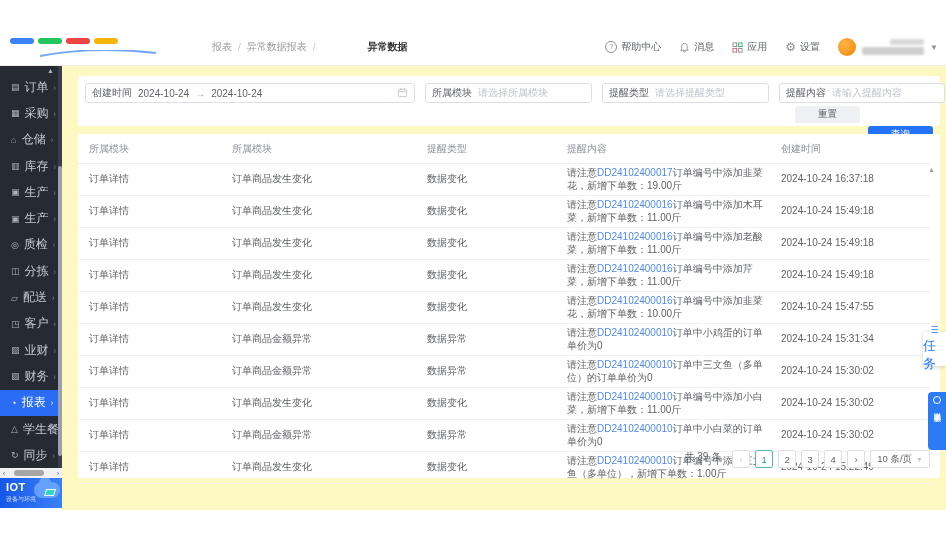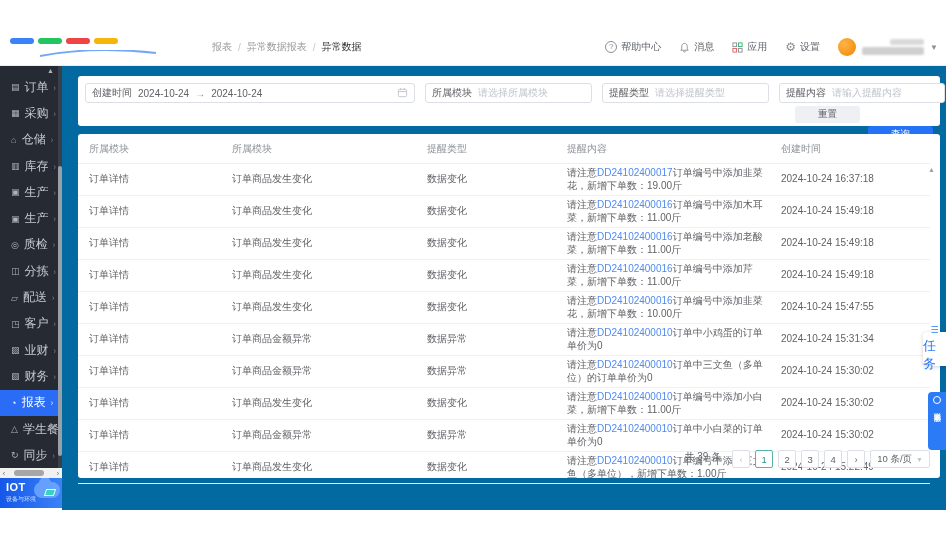--- a/index.html
+++ b/index.html
@@ -8,21 +8,21 @@
   .screen { position:relative; width:946px; height:546px; background:#fff; overflow:hidden; margin:0 auto; }
 
   
   .appheader { position:absolute; left:0; top:28px; width:946px; height:38px; background:#fff; border-bottom:1px solid #ececec; }
   .logo { position:absolute; left:8px; top:4px; width:180px; height:30px; }
   .logo-dashes { position:absolute; left:2px; top:6px; display:flex; gap:4px; filter:blur(0.6px); }
   .logo-dashes i { display:block; width:24px; height:6px; border-radius:3px; }
   .logo-swoosh { position:absolute; left:30px; top:18px; width:120px; height:8px; }
   .breadcrumb { position:absolute; left:212px; top:12px; font-size:10px; color:#97999c; display:flex; gap:6px; align-items:center; }
   .breadcrumb .sep { color:#c4c6ca; }
-  .breadcrumb .current { color:#303133; font-weight:normal; }
+  .breadcrumb .current { color:#303133; font-weight:bold;margin-left:46px; }
   .hdr-right { position:absolute; right:8px; top:0; height:38px; display:flex; align-items:center; gap:18px; }
   .hdr-item { display:flex; align-items:center; gap:4px; font-size:10px; color:#5f6368; cursor:pointer; }
   .ico-q { width:12px; height:12px; border:1px solid #8a8f96; border-radius:50%; font-size:8px; line-height:10px; text-align:center; color:#8a8f96; }
   .ico-bell svg, .ico-grid svg { display:block; }
   .ico-gear { font-size:12px; color:#8a8f96; line-height:1; }
   .userbox { display:flex; align-items:center; gap:6px; }
   .avatar { width:18px; height:18px; border-radius:50%; background:radial-gradient(circle at 35% 35%, #ffb547, #f08300); }
   .redact-wrap { display:flex; flex-direction:column; align-items:flex-end; gap:2px; }
   .redact-a { width:34px; height:6px; background:#d9d9d9; border-radius:2px; filter:blur(1.2px); }
   .redact-b { width:62px; height:8px; background:#cfcfcf; border-radius:2px; filter:blur(1.2px); }
@@ -47,21 +47,21 @@
 
   
   .iot { position:absolute; left:0; top:478px; width:62px; height:30px; background:linear-gradient(90deg,#1557e8,#3b82f6); overflow:hidden; cursor:pointer; }
   .iot-title { position:absolute; left:6px; top:3px; font-size:11px; font-weight:bold; color:#fff; letter-spacing:0.5px; }
   .iot-sub { position:absolute; left:6px; top:17px; font-size:6px; color:#cfe0ff; white-space:nowrap; }
   .iot-cloud { position:absolute; right:2px; top:4px; width:26px; height:16px; background:#6ea8ff; border-radius:8px; opacity:0.85; }
   .iot-cloud:before { content:""; position:absolute; left:5px; top:-5px; width:12px; height:12px; background:#6ea8ff; border-radius:50%; }
   .iot-tile { position:absolute; right:7px; top:11px; width:10px; height:7px; background:#34d3c8; transform:skewX(-18deg); border:1px solid #e8fffd; }
 
   
-  .content { position:absolute; left:62px; top:66px; width:884px; height:444px; background:#0369a1; }
+  .content { position:absolute; left:62px; top:66px; width:884px; height:444px; background:#fef9c3; }
 
   .filter-card { position:absolute; left:16px; top:10px; width:862px; height:50px; background:#fff; border-radius:3px; }
   .filter-row { position:absolute; left:7px; top:7px; display:flex; gap:10px; }
   .fld { display:flex; align-items:center; height:20px; border:1px solid #dcdfe6; border-radius:3px; background:#fff; padding:0 6px; gap:6px; }
   .fld .flabel { font-size:10px; color:#606266; white-space:nowrap; }
   .fld .fval { font-size:10px; color:#606266; white-space:nowrap; }
   .fld .fph { font-size:10px; color:#c0c4cc; white-space:nowrap; }
   .fld-date { width:330px; }
   .fld-date .sep { color:#909399; font-size:10px; }
   .cal-ico { margin-left:auto; }

